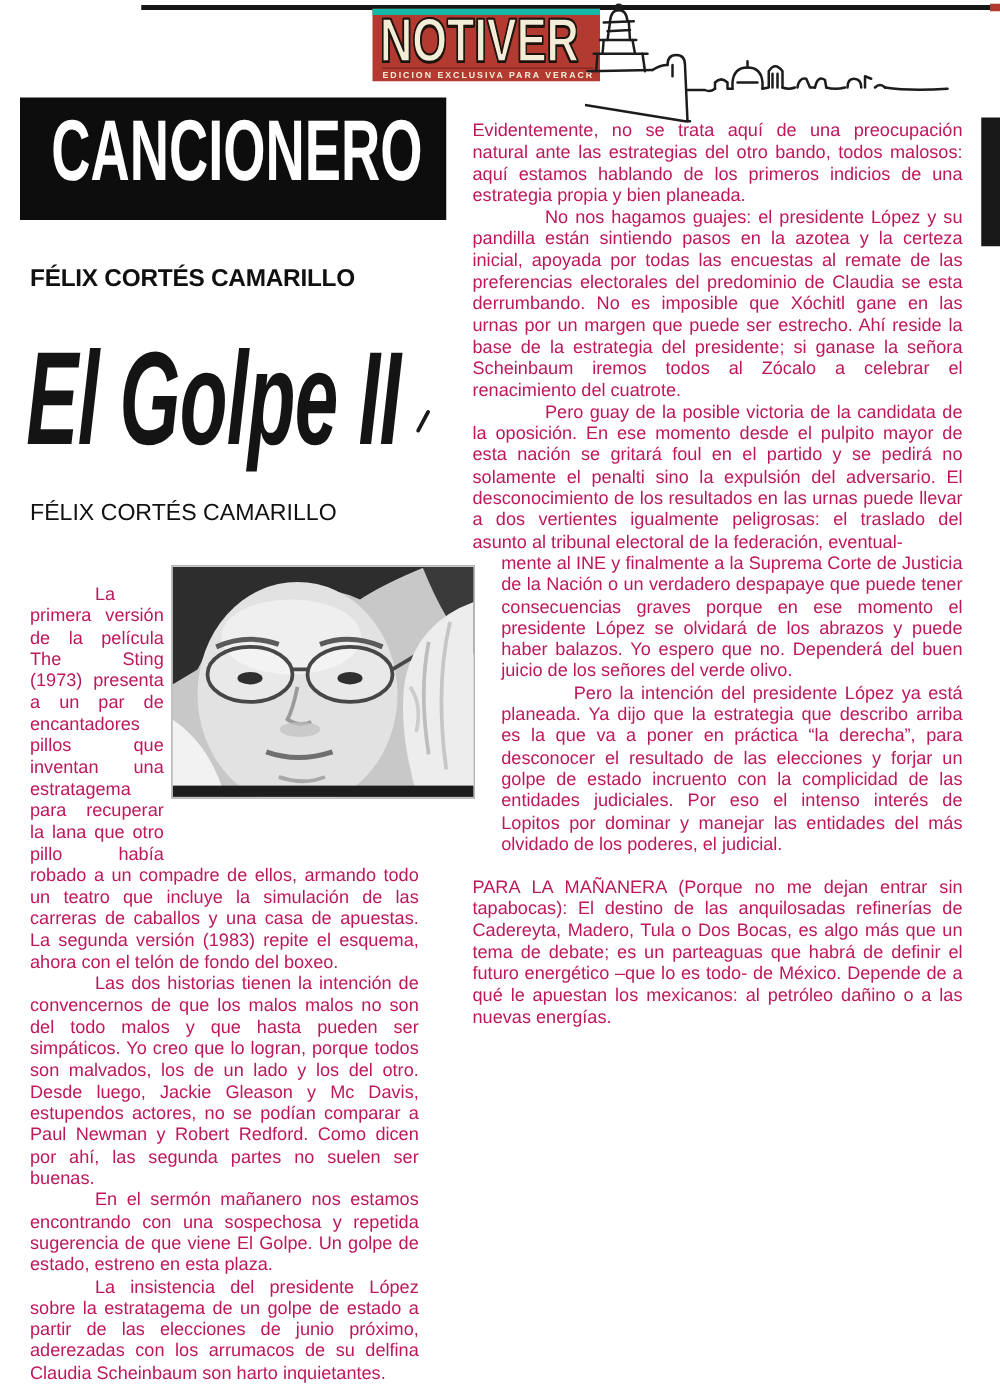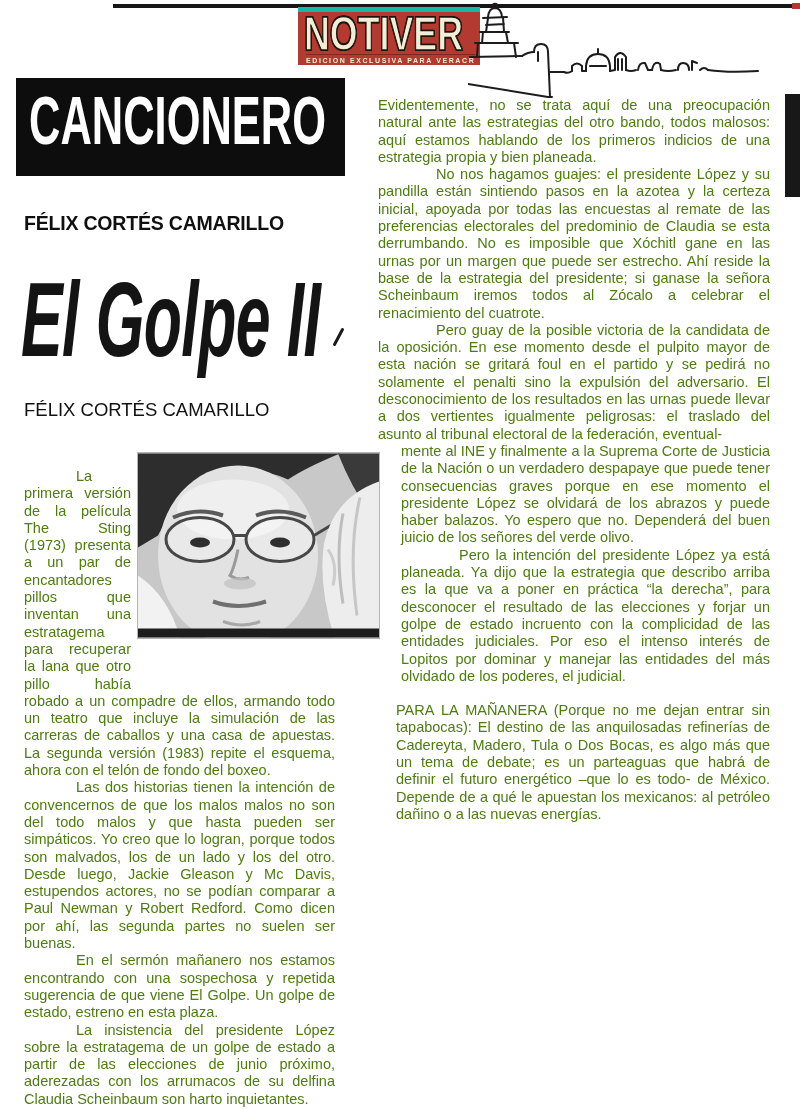--- a/index.html
+++ b/index.html
@@ -22,21 +22,21 @@
     white-space:nowrap;
   }
   .logo-tagline{
     position:absolute;left:8px;right:5px;bottom:1px;padding-top:2px;
     border-top:1px solid #802620;font-size:7px;font-weight:bold;letter-spacing:1.6px;
     color:#f4eed9;white-space:nowrap;overflow:hidden;
   }
   .sketch{position:absolute;left:468px;top:0px;width:332px;height:102px;}
   .corner-block{position:absolute;left:785px;top:94px;width:15px;height:103px;background:#181818;}
   
-  .banner{position:absolute;left:16px;top:78px;width:329px;height:98px;background:#0d0d0d;}
+  .banner{position:absolute;left:16px;top:78px;width:329px;height:98px;background:#0d0d0d;padding-left:12px;}
   .banner-text{
     display:block;margin:8px 0 0 13px;font-size:69px;font-weight:bold;line-height:1;
     color:#fefefe;transform:scaleX(0.63);transform-origin:left top;white-space:nowrap;
   }
   .author-bold{position:absolute;left:24px;top:212px;font-size:19.5px;font-weight:bold;color:#101010;letter-spacing:-0.2px;white-space:nowrap;}
   .headline{position:absolute;left:21px;top:266px;height:112px;width:760px;font-style:italic;}
   .headline-text{
     display:block;font-size:106px;font-weight:bold;line-height:1;letter-spacing:-1px;
     color:#141414;transform:scaleX(0.59);transform-origin:left top;white-space:nowrap;
   }
@@ -46,28 +46,28 @@
   }
   .byline{position:absolute;left:24px;top:399px;font-size:18.5px;color:#111;white-space:nowrap;}
   
   .photo{
     position:absolute;left:137px;top:452px;width:241px;height:185px;
     border:1px solid #b5b5b5;background:#cfcfcf;overflow:hidden;box-sizing:content-box;
   }
   .photo svg{display:block;width:100%;height:100%;}
   
   .col{
-    position:absolute;text-align:justify;font-size:14.5px;line-height:17.3px;color:#4d7c0f;
+    position:absolute;text-align:justify;font-size:14.5px;line-height:17.3px;color:#be185d;
   }
   .col p{margin:0;text-indent:52px;}
   .col-left{left:24px;top:468px;width:311px;}
   .col-right{left:378px;top:97px;width:392px;}
   .col-right p{text-indent:58px;}
   .col-right p.noindent{text-indent:0;}
-  .col-right p.kicker{text-indent:0;margin-top:17px;margin-left:18px;}
+  .col-right p.kicker{text-indent:0;margin-top:17px;}
   .photo-float{float:right;width:243px;height:186px;margin:0 -46px 38px 7px;}
   .col-intrusion{float:left;width:23px;height:226px;}
 </style>
 </head>
 <body>
 
 <div class="page">
 
   <div class="top-rule"></div>
   <div class="top-rule-red"></div>

